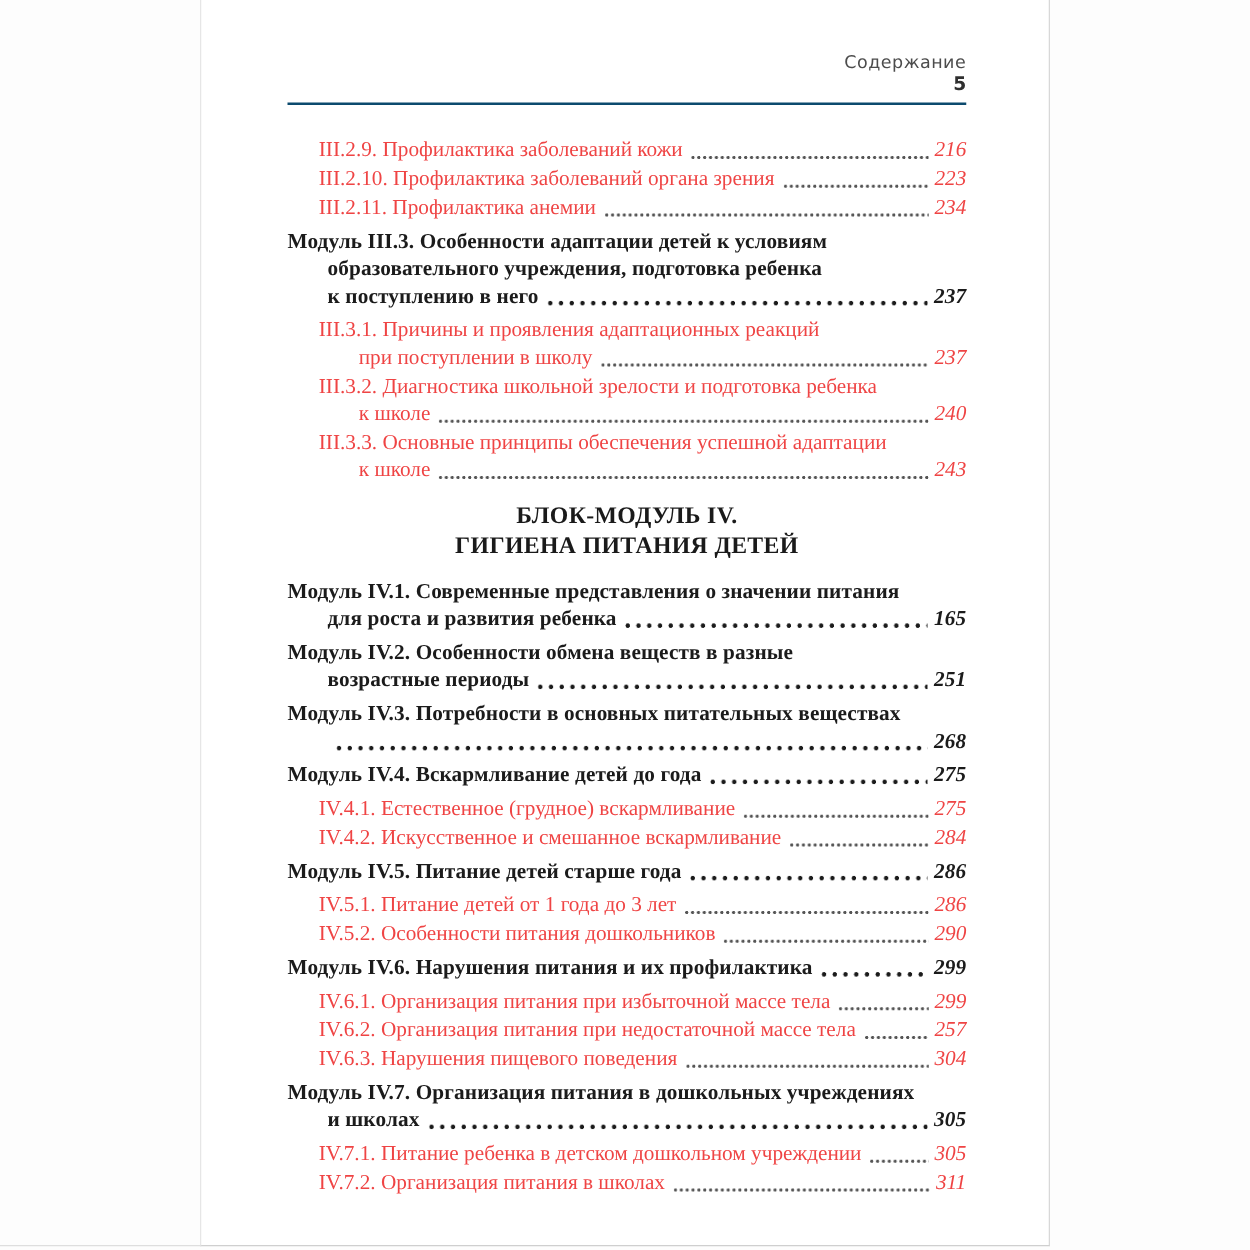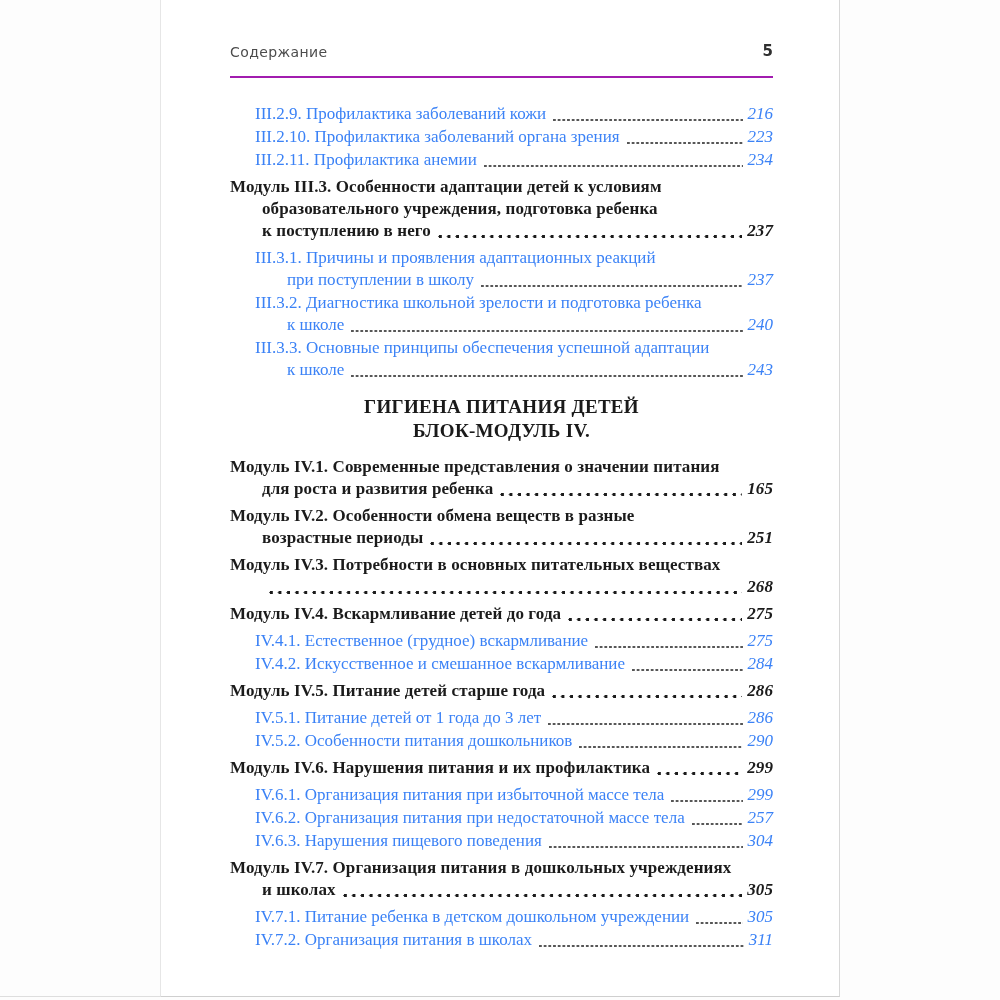--- a/index.html
+++ b/index.html
@@ -16,36 +16,36 @@
     border-bottom:1px solid #cfcfcf;
   }
   .desk-edge{
     position:absolute;left:0;top:996px;width:161px;height:1px;background:#dedede;
   }
   .content{
     position:absolute;left:69px;top:0;width:543px;
   }
   .runhead{
     display:flex;justify-content:space-between;align-items:flex-end;
-    margin-top:42px;padding-bottom:16px;border-bottom:2px solid #a21caf;
+    margin-top:42px;padding-bottom:6px;border-bottom:2px solid #0c4a6e;flex-direction:column;
   }
   .runhead-title{
     font-family:"DejaVu Sans", sans-serif;
     font-size:14px;color:#4c4c4c;letter-spacing:.4px;
   }
   .runhead-page{
     font-family:"DejaVu Sans", sans-serif;
     font-size:15px;font-weight:bold;color:#2f2f2f;
   }
   .toc{margin-top:25px;}
   .entry{margin-top:5px;}
   .entry.sub + .entry.sub{margin-top:1px;}
   .entry .line{
     display:flex;align-items:baseline;
-    line-height:22px;font-size:17px;color:#3b82f6;
+    line-height:22px;font-size:17px;color:#ef4444;
   }
   .entry.sub .l-first{padding-left:25px;}
   .entry.sub .l-cont{padding-left:57px;}
   .entry.module .line{font-weight:bold;color:#1b1b1b;letter-spacing:.1px;}
   .entry.module .l-cont{padding-left:32px;}
   .txt{white-space:nowrap;}
   .dots{
     flex:1 1 auto;align-self:flex-end;height:4px;
     margin:0 5px 3px 7px;
     background-image:radial-gradient(circle at 1.4px 2px, #555555 1.05px, rgba(0,0,0,0) 1.5px);
@@ -132,22 +132,22 @@
           <div class="line l-first">
             <span class="txt">III.3.3. Основные принципы обеспечения успешной адаптации</span>
           </div>
           <div class="line l-cont">
             <span class="txt">к школе</span>
             <span class="dots"></span>
             <span class="pgnum">243</span>
           </div>
         </div>
         <div class="block-head">
+          <div>БЛОК-МОДУЛЬ IV.</div>
           <div>ГИГИЕНА ПИТАНИЯ ДЕТЕЙ</div>
-          <div>БЛОК-МОДУЛЬ IV.</div>
         </div>
         <div class="entry module">
           <div class="line l-first">
             <span class="txt">Модуль IV.1. Современные представления о значении питания</span>
           </div>
           <div class="line l-cont">
             <span class="txt">для роста и развития ребенка</span>
             <span class="dots"></span>
             <span class="pgnum">165</span>
           </div>

